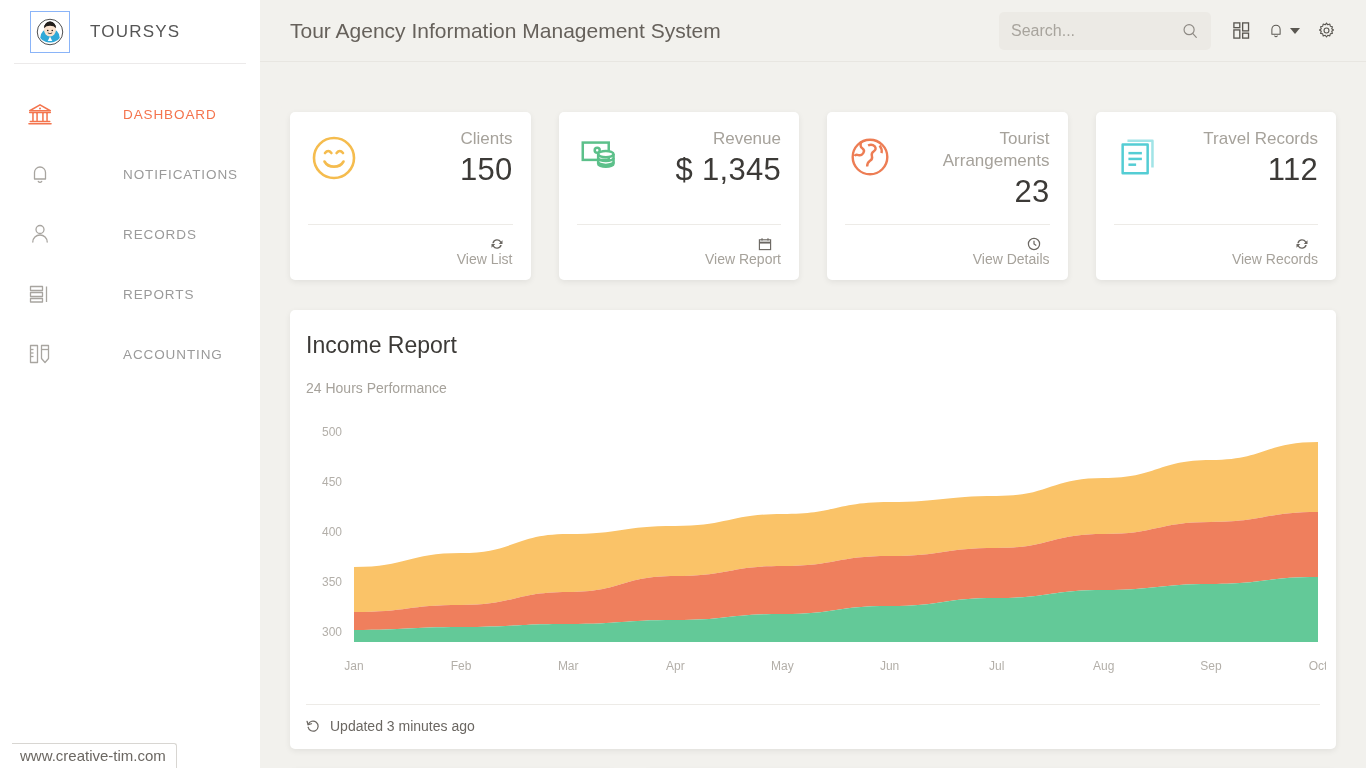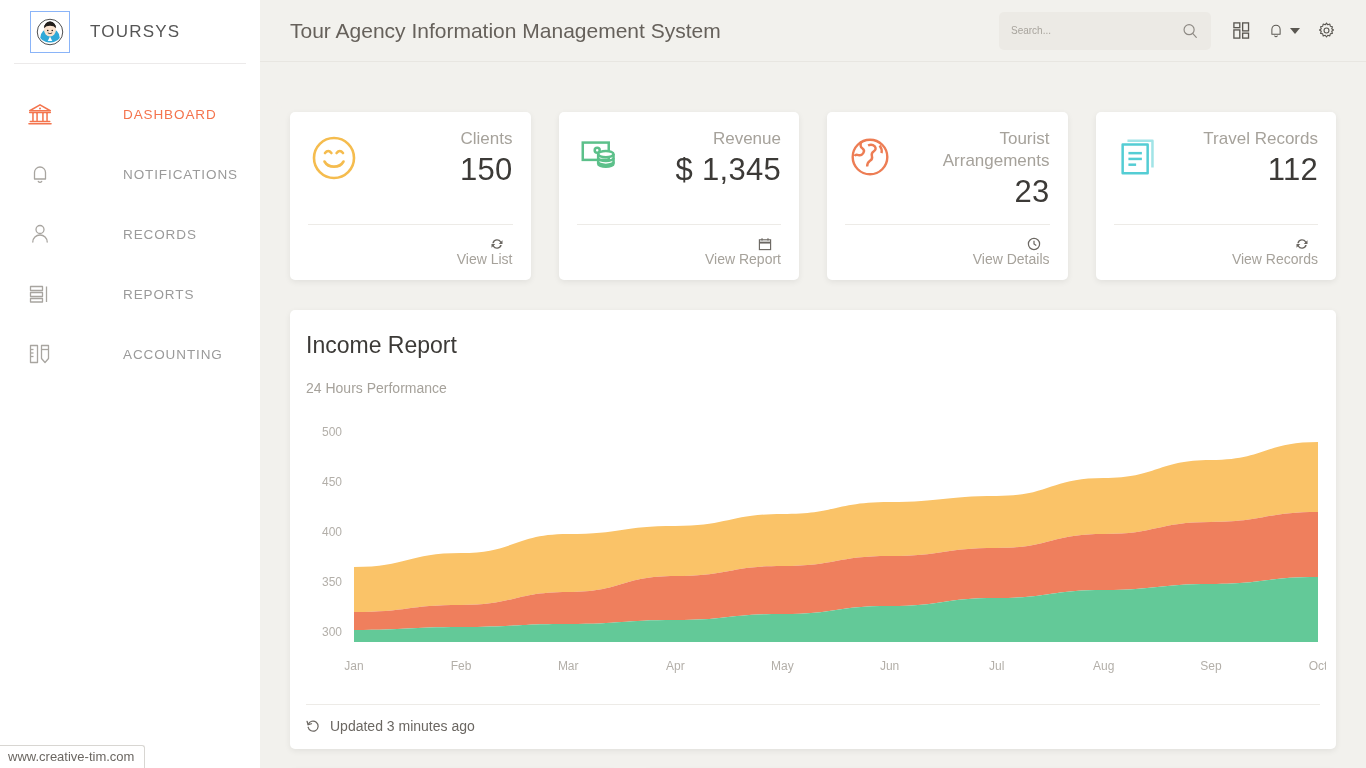--- a/index.html
+++ b/index.html
@@ -96,21 +96,21 @@
     width: 212px; height: 38px;
     background: #eceae5;
     border-radius: 5px;
     display: flex; align-items: center;
     padding: 0 12px;
     margin-right: 12px;
   }
   .searchbox input {
     border: none; outline: none; background: transparent;
     font-family: "Liberation Sans", sans-serif;
-    font-size: 10px; color: #9a968f;
+    font-size: 16px; color: #9a968f;
     flex: 1 1 auto;
     width: 100%;
   }
   .searchbox input::placeholder { color: #a8a49d; }
   .icon-btn {
     width: 36px; height: 36px;
     display: flex; align-items: center; justify-content: center;
     cursor: pointer;
     color: #5a5751;
   }
@@ -188,27 +188,27 @@
     border-radius: 5px 5px 0 0;
     box-shadow: 0 -1px 5px rgba(0,0,0,0.05);
     height: 24px;
   }
   .bottom-card.a { flex: 0 0 326px; }
   .bottom-card.b { flex: 1 1 auto; }
 
   
   .statusbar {
     position: absolute;
-    left: 0; bottom: 0;
+    left: 12px; bottom: 0;
     background: #ffffff;
     border: 1px solid #d8d6d2;
     border-left: none; border-bottom: none;
     border-radius: 0 3px 0 0;
     padding: 3px 10px 4px 8px;
-    font-size: 13px;
+    font-size: 15px;
     color: #6b6762;
     z-index: 10;
     font-family: "Liberation Sans", sans-serif;
   }
 </style>
 </head>
 <body>
 
 <div id="app">
 

